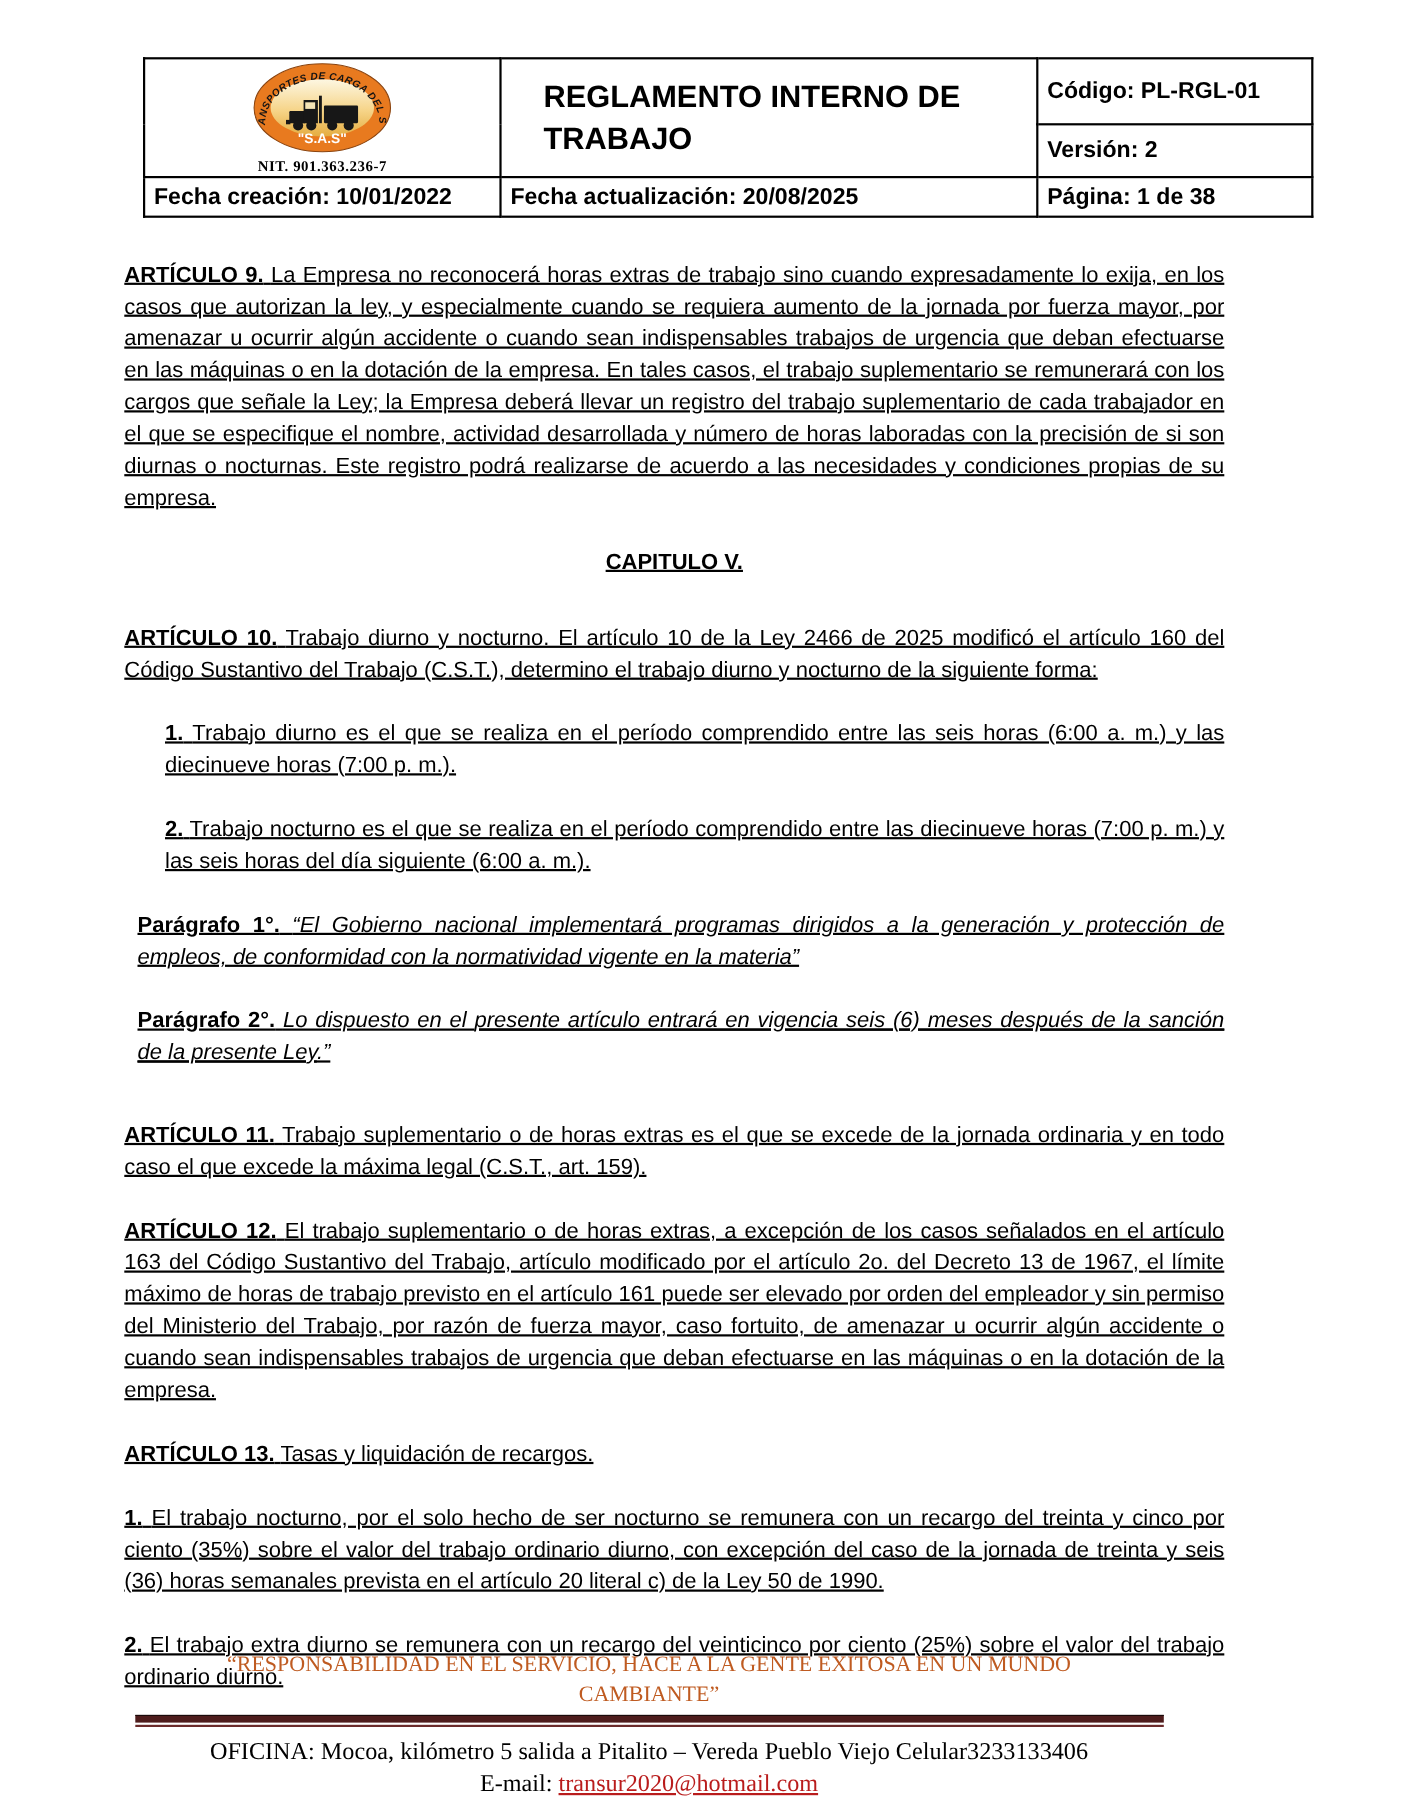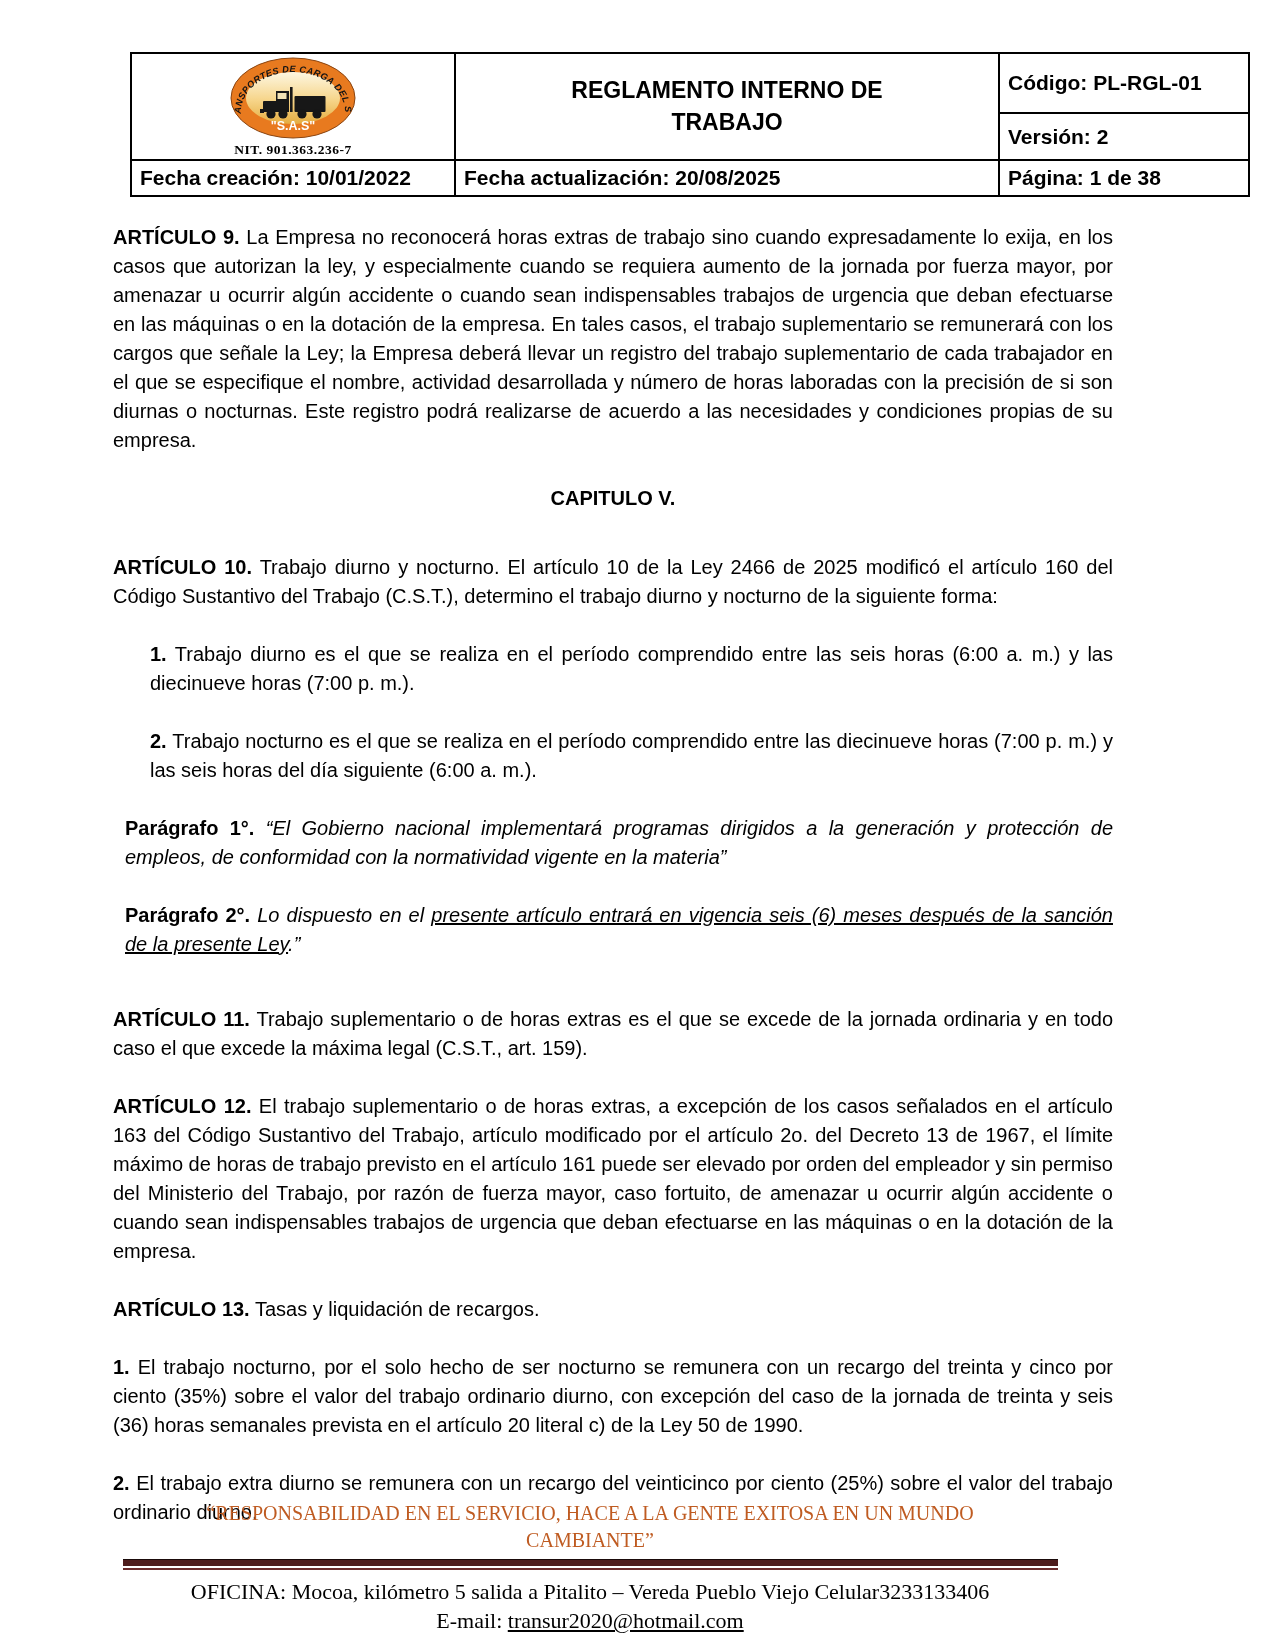--- a/index.html
+++ b/index.html
@@ -9,29 +9,29 @@
     font-family:"Liberation Sans", sans-serif; overflow:hidden;
   }
 
   
   .doc-table {
     border-collapse:collapse; table-layout:fixed;
     margin:52px 0 0 130px; width:972px;
   }
   .doc-table td { border:2px solid #000; overflow:hidden; }
   .logo-cell  { width:322px; height:86px; text-align:center; vertical-align:middle; padding:2px 0 1px; }
-  .title-cell { width:410px; text-align:center; vertical-align:middle;
-                font-weight:bold; font-size:23px; line-height:1.35; padding:0 66px; }
+  .title-cell { width:410px; vertical-align:middle;
+                font-weight:bold; font-size:28px; line-height:1.35; padding:0 38px; }
   .code-cell  { width:232px; height:54px; }
   .meta { font-weight:bold; font-size:21px; padding:2px 8px; vertical-align:middle;border-radius:13px; }
   .fecha-row td { height:30px; }
   .nit { font-family:"Liberation Serif", serif; font-weight:bold; font-size:13.5px; letter-spacing:0.5px; margin-top:-2px; }
 
   
-  .content { padding:26px 162px 0 113px; }
+  .content { padding:38px 162px 0 113px;text-decoration:underline; }
   .para, .item, .pgf {
     margin:0 0 29px 0; font-size:20px; line-height:29px;
     text-align:justify;
   }
   .chapter { margin:0 0 40px 0; font-size:20px; line-height:29px; font-weight:bold; text-align:center; }
   .item { margin-left:37px; }
   .pgf  { margin-left:12px; }
   .pgf-2 { margin-bottom:46px; }
   .lbl { font-weight:bold; }
   .it  { font-style:italic; }
@@ -39,21 +39,21 @@
 
   
   .footer { position:absolute; left:0; width:1180px; bottom:16px; text-align:center;
             font-family:"Liberation Serif", serif; }
   .quote { width:880px; margin:0 auto 5px; color:#bf5b21; font-size:20px; line-height:27px; }
   .rule  { width:935px; margin:0 auto; }
   .rule-thick { height:6px; background:#4e1c1c; border-top:1px solid #1a0a0a; }
   .rule-thin  { height:2px; background:#6b2b2b; margin-top:2px; }
   .oficina { font-size:22px; margin:9px 0 3px; color:#000; }
   .email-line { font-size:22px; color:#000; }
-  .email-link { text-decoration:underline; color:#000000; cursor:pointer; }
+  .email-link { text-decoration:underline; color:#b91c1c; cursor:pointer; }
 </style>
 </head>
 <body>
 
 <div class="page">
 
   <table class="doc-table">
     <tbody>
         <tr>
       <td class="logo-cell" rowspan="2">

